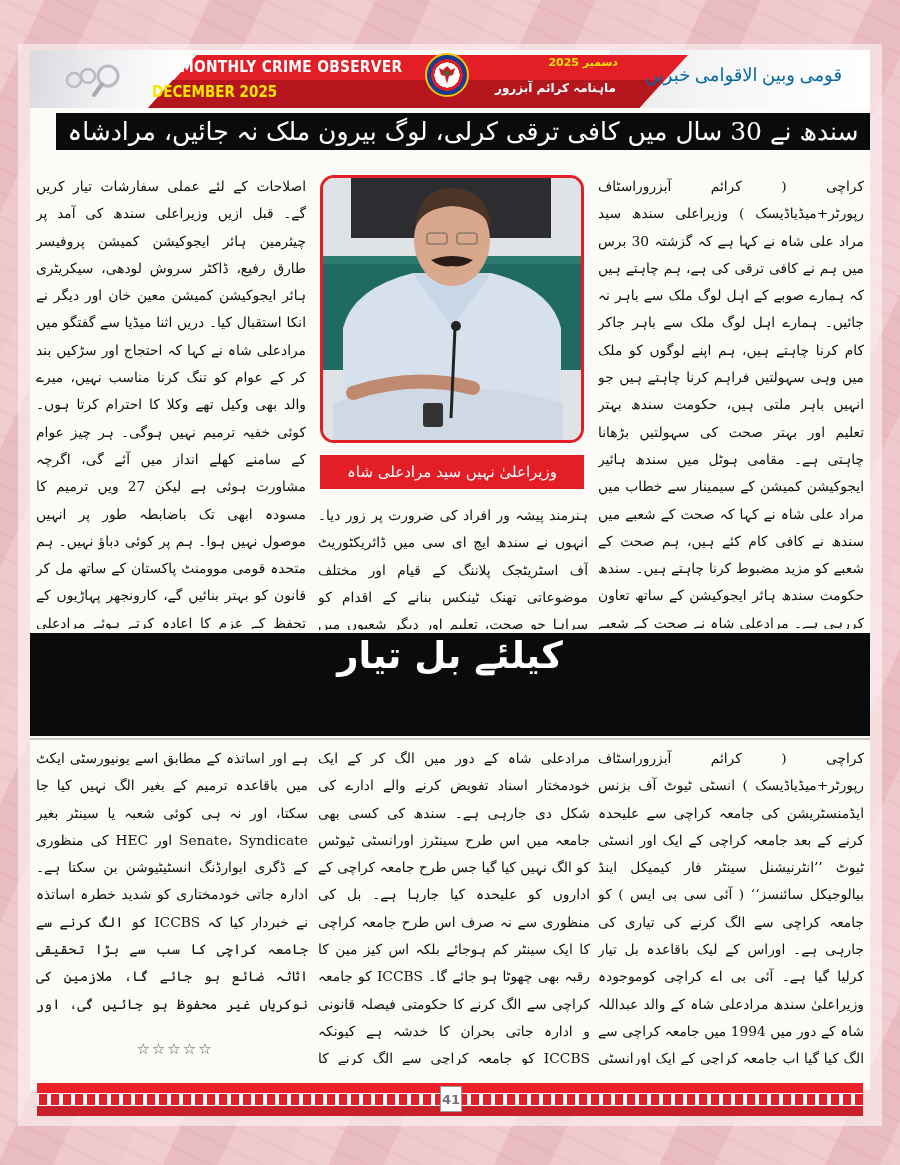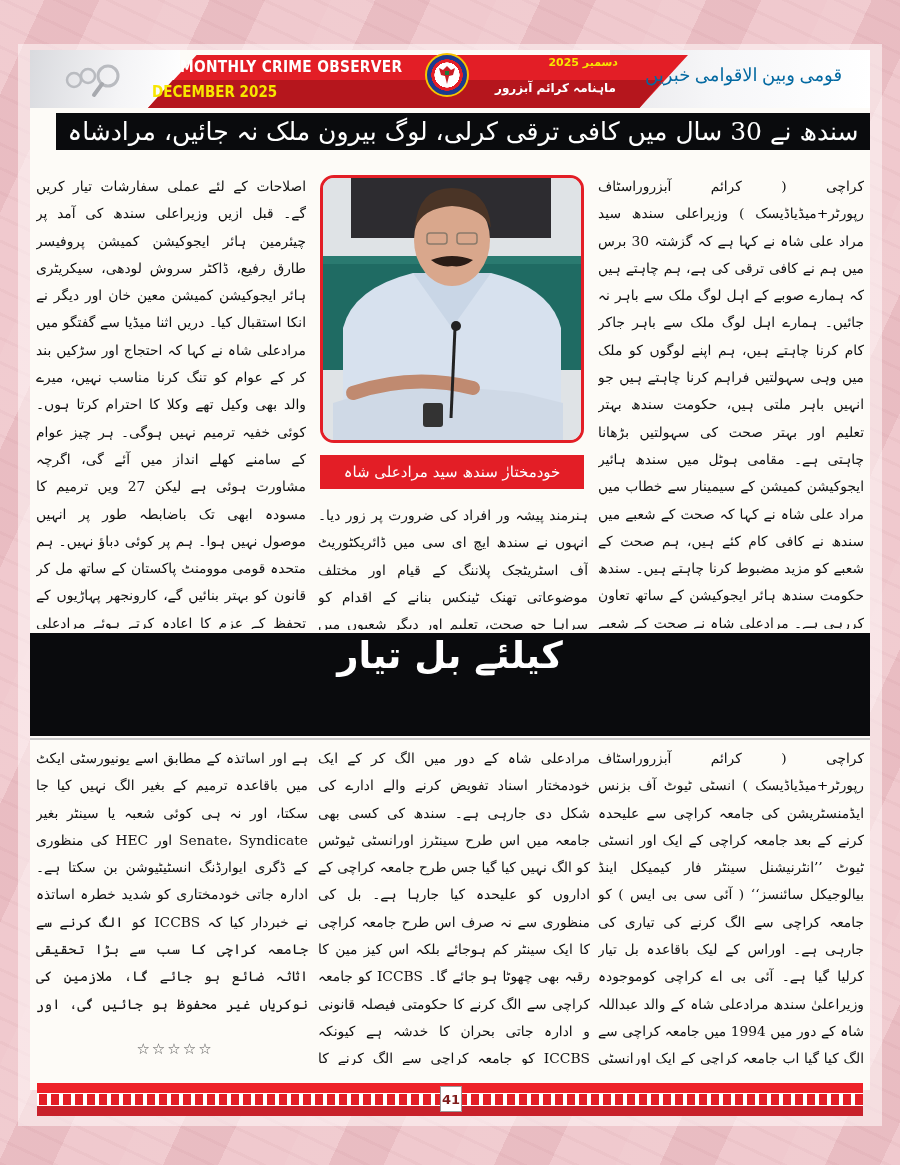--- a/index.html
+++ b/index.html
@@ -132,21 +132,21 @@
     background: linear-gradient(#ee2128 0 30%, #ffffff 30% 32%, #e8222a 32% 68%, #fff 68% 70%, #c8202a 70% 100%);
   }
   .footer-dots {
     position: absolute; left: 0; top: 11px; width: 100%; height: 11px;
     background: repeating-linear-gradient(90deg, #ffffff 0 2px, #e31e26 2px 10px, #ffffff 10px 12px);
   }
   .page-number {
     position: absolute; left: 403px; top: 3px; width: 22px; height: 26px;
     background: #fff; border: 1px solid #999;
     font-family: "DejaVu Sans", sans-serif; font-weight: bold; font-size: 13px;
-    display: flex; align-items: center; justify-content: center; color: #7f1d1d;
+    display: flex; align-items: center; justify-content: center; color: #737373;
   }
 </style>
 </head>
 <body>
 
 <div class="bg-collage"></div>
 <div class="page-frame"></div>
 <div class="sheet"></div>
 
 <div class="header">
@@ -191,21 +191,21 @@
     <path d="M108 82 Q129 74 150 82 Q140 90 129 88 Q118 90 108 82 Z" fill="#2a1c16"></path>
     <rect x="104" y="55" width="20" height="11" rx="3" fill="none" stroke="#8a7a6a" stroke-width="1.5"></rect>
     <rect x="134" y="55" width="20" height="11" rx="3" fill="none" stroke="#8a7a6a" stroke-width="1.5"></rect>
     <path d="M10 225 Q80 200 200 215 L240 225 L240 262 L10 262 Z" fill="#cfd9e6"></path>
     <path d="M30 215 Q90 195 150 210" stroke="#c08a70" stroke-width="14" fill="none" stroke-linecap="round"></path>
     <line x1="132" y1="150" x2="128" y2="240" stroke="#222" stroke-width="3"></line>
     <circle cx="133" cy="148" r="5" fill="#222"></circle>
     <rect x="100" y="225" width="20" height="24" rx="3" fill="#333"></rect>
   </svg>
 </div>
-<div class="photo-caption">خودمختارٰ سندھ سید مرادعلی شاہ</div>
+<div class="photo-caption">وزیراعلیٰ نہیں سید مرادعلی شاہ</div>
 
 <div class="col a1-mid">ہنرمند پیشہ ور افراد کی ضرورت پر زور دیا۔ انہوں نے سندھ ایچ ای سی میں ڈائریکٹوریٹ آف اسٹریٹجک پلاننگ کے قیام اور مختلف موضوعاتی تھنک ٹینکس بنانے کے اقدام کو سراہا جو صحت، تعلیم اور دیگر شعبوں میں پالیسی</div>
 <div class="col a1-left">اصلاحات کے لئے عملی سفارشات تیار کریں گے۔ قبل ازیں وزیراعلی سندھ کی آمد پر چیئرمین ہائر ایجوکیشن کمیشن پروفیسر طارق رفیع، ڈاکٹر سروش لودھی، سیکریٹری ہائر ایجوکیشن کمیشن معین خان اور دیگر نے انکا استقبال کیا۔ دریں اثنا میڈیا سے گفتگو میں مرادعلی شاہ نے کہا کہ احتجاج اور سڑکیں بند کر کے عوام کو تنگ کرنا مناسب نہیں، میرے والد بھی وکیل تھے وکلا کا احترام کرتا ہوں۔ کوئی خفیہ ترمیم نہیں ہوگی۔ ہر چیز عوام کے سامنے کھلے انداز میں آئے گی، اگرچہ مشاورت ہوئی ہے لیکن 27 ویں ترمیم کا مسودہ ابھی تک باضابطہ طور پر انہیں موصول نہیں ہوا۔ ہم پر کوئی دباؤ نہیں۔ ہم متحدہ قومی موومنٹ پاکستان کے ساتھ مل کر قانون کو بہتر بنائیں گے، کارونجھر پہاڑیوں کے تحفظ کے عزم کا اعادہ کرتے ہوئے مرادعلی شاہ نے اسے صوبے کا ثقافتی اور ماحولیاتی اثاثہ قرار دیا۔</div>
 
 <div class="headline2">
   <span class="l2">کیلئے بل تیار</span>
 </div>
 <div class="divider-gray"></div>
 
 <div class="col a2-right">کراچی ( کرائم آبزروراسٹاف رپورٹر+میڈیاڈیسک ) انسٹی ٹیوٹ آف بزنس ایڈمنسٹریشن کی جامعہ کراچی سے علیحدہ کرنے کے بعد جامعہ کراچی کے ایک اور انسٹی ٹیوٹ ’’انٹرنیشنل سینٹر فار کیمیکل اینڈ بیالوجیکل سائنسز‘‘ ( آئی سی بی ایس ) کو جامعہ کراچی سے الگ کرنے کی تیاری کی جارہی ہے۔ اوراس کے لیک باقاعدہ بل تیار کرلیا گیا ہے۔ آئی بی اے کراچی کوموجودہ وزیراعلیٰ سندھ مرادعلی شاہ کے والد عبداللہ شاہ کے دور میں 1994 میں جامعہ کراچی سے الگ کیا گیا اب جامعہ کراچی کے ایک اورانسٹی ٹیوٹ ICCBS کوموجودہ وزیراعلیٰ سندھ</div>

